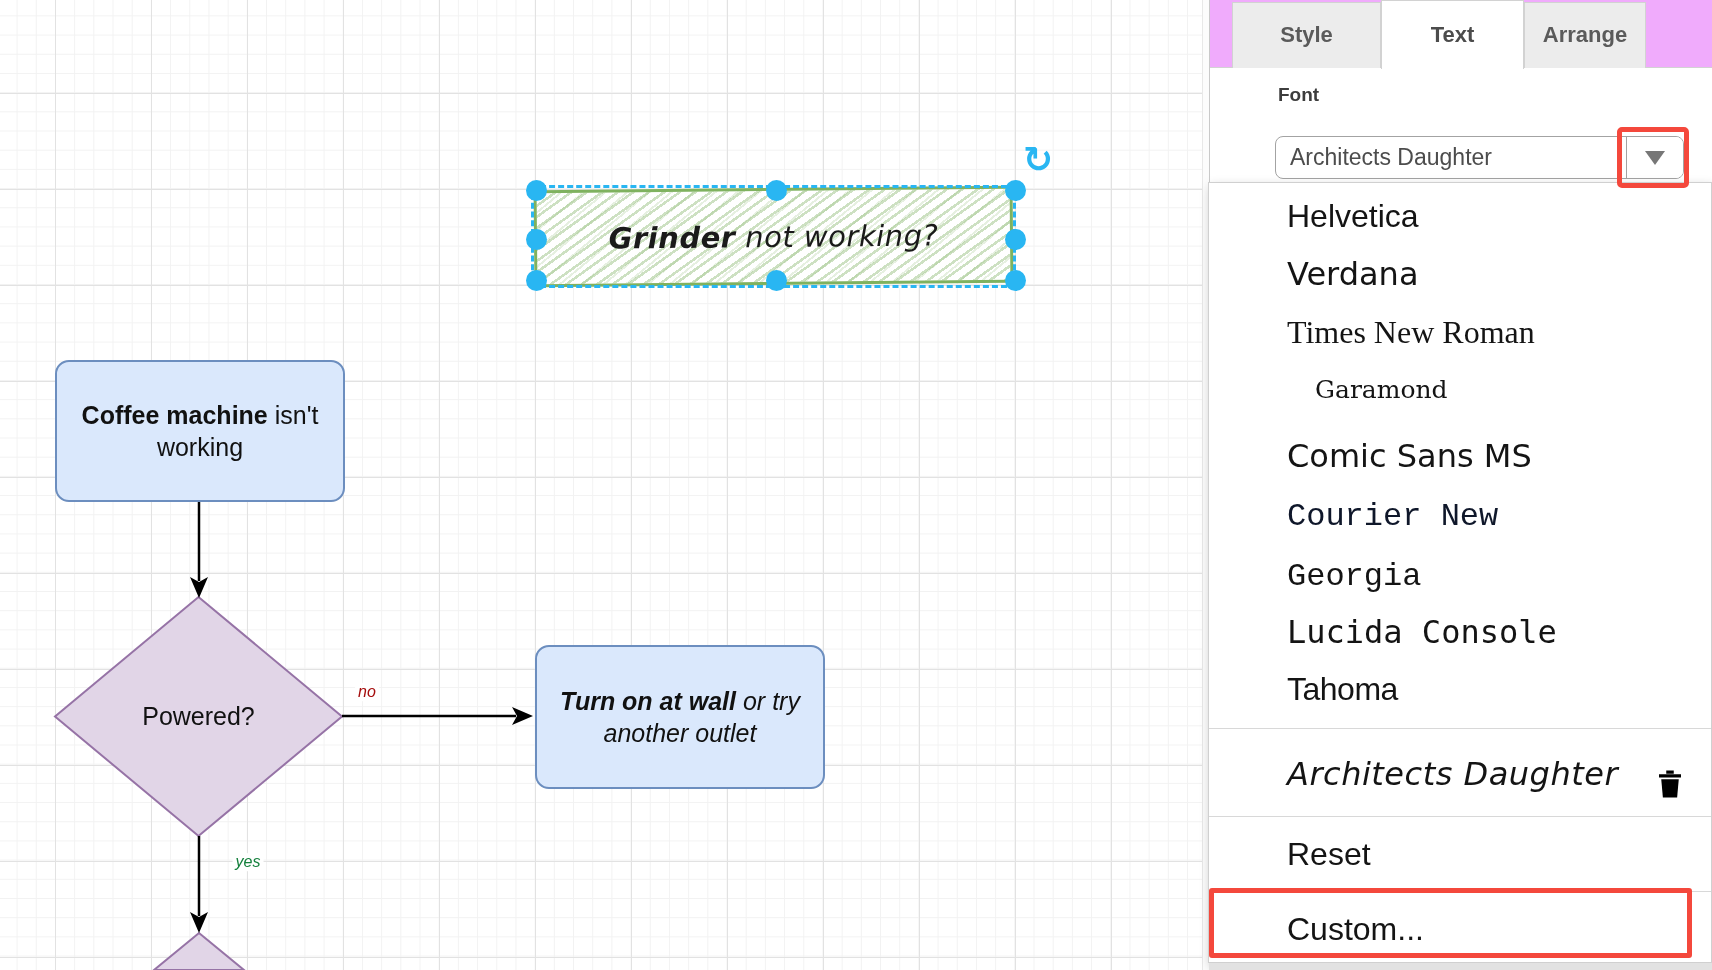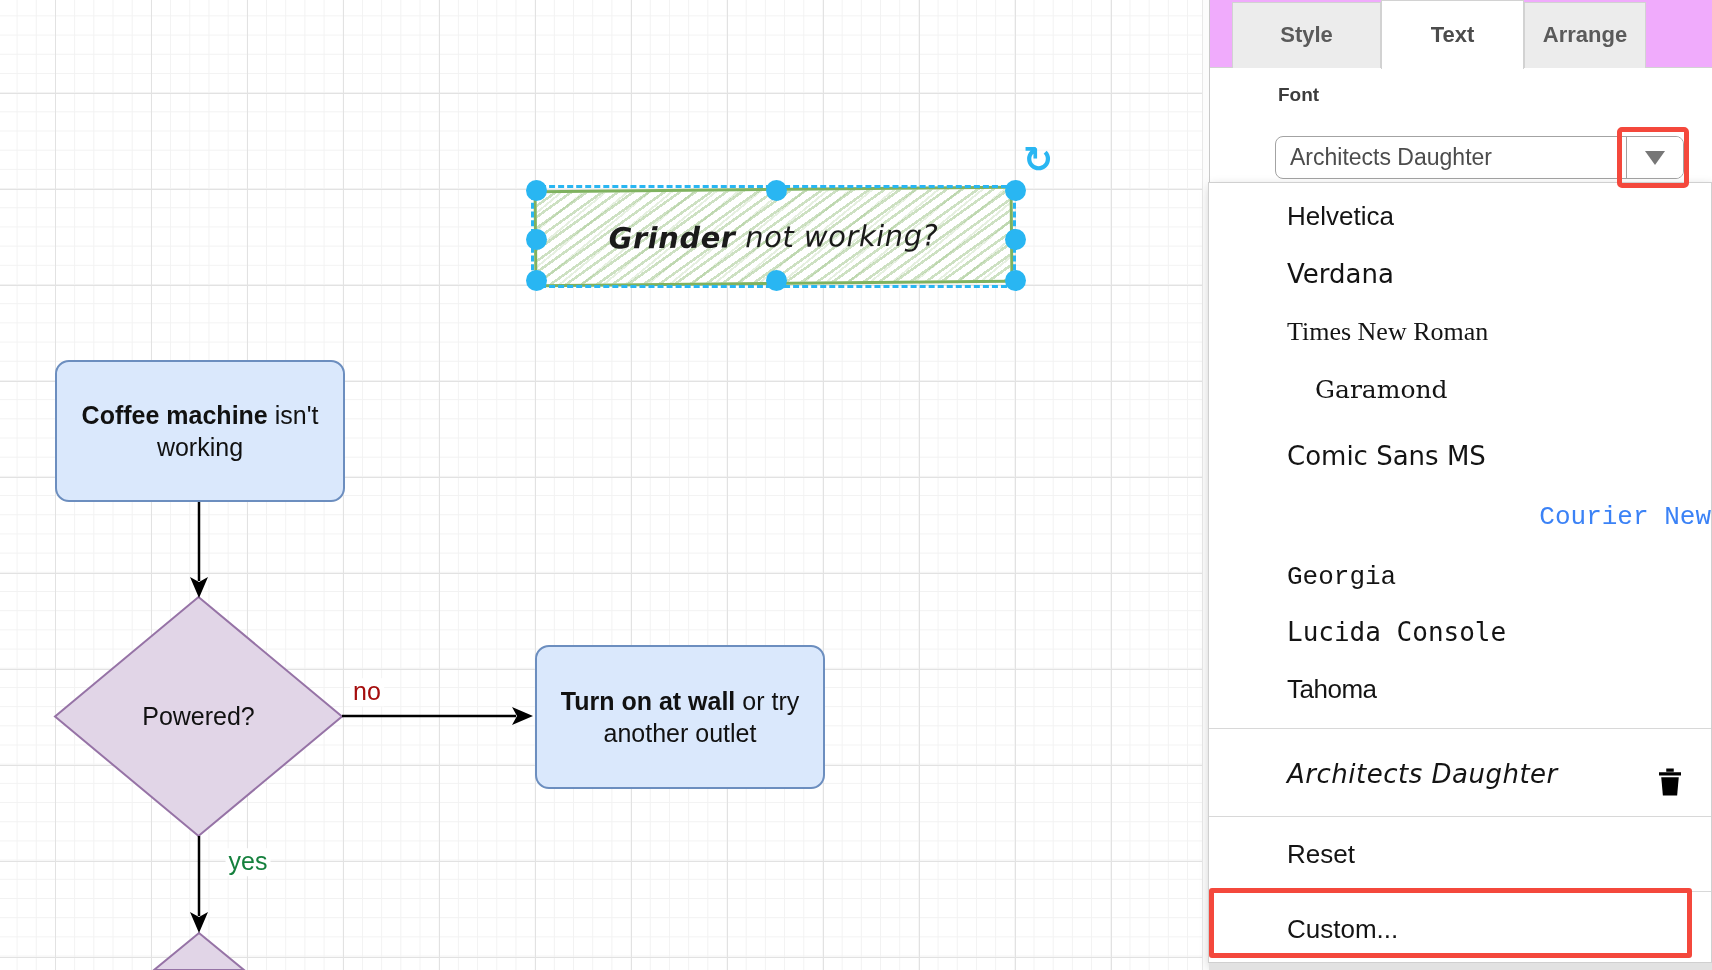--- a/index.html
+++ b/index.html
@@ -20,31 +20,31 @@
     background-position:55px 0, 0 93px, 16.6px 0, 0 15.4px;
   }
   .edges-svg { position:absolute; left:0; top:0; pointer-events:none; }
 
   .node {
     position:absolute; display:flex; align-items:center; justify-content:center;
     text-align:center; font-size:25px; line-height:1.3; color:#111;
     background:#dae8fc; border:2px solid #6c8ebf; border-radius:14px;
   }
   .node-coffee { left:55px; top:360px; width:290px; height:142px; }
-  .node-wall   { left:535px; top:645px; width:290px; height:144px; }
+  .node-wall   { left:535px; top:645px; width:290px; height:144px;font-style:italic; }
 
   .diamond-label {
     position:absolute; left:55px; top:597px; width:287px; height:239px;
     display:flex; align-items:center; justify-content:center;
     font-size:25px; color:#111;
   }
 
   .edge-label {
     position:absolute; transform:translate(-50%,-50%);
-    font-size:25px; background:#fff; padding:0 3px; line-height:1.1;
+    font-size:16px; background:#fff; padding:0 3px; line-height:1.1;font-style:italic;
   }
   .edge-label-no  { left:367px; top:692px; color:#a50d0d; }
   .edge-label-yes { left:222px; top:862px; color:#15803d;margin-left:26px; }
 
   
   .sketch-shape {
     position:absolute; left:534px; top:188px; width:479px; height:97px;
     border:3px solid #7fb25f; border-radius:5px;
     background:
       repeating-linear-gradient(145deg, rgba(130,179,102,.40) 0 2.6px, rgba(255,255,255,0) 2.6px 9px),
@@ -97,32 +97,32 @@
   .panel-bottom-strip { position:absolute; left:1209px; top:963px; width:503px; height:7px; background:#e2e2e2; z-index:60; }
 
   
   .menu {
     position:absolute; left:1208px; top:182px; width:504px; height:781px;
     background:#fff; border:1px solid #d0d0d0; z-index:40;
     box-shadow:2px 4px 10px rgba(0,0,0,.22);
   }
   .menu-item {
     position:absolute; left:0; width:100%; height:58px; line-height:58px;
-    padding-left:78px; font-size:26px; color:#141414; white-space:nowrap; cursor:default;
+    padding-left:78px; font-size:32px; color:#141414; white-space:nowrap; cursor:default;
   }
   .menu-divider { position:absolute; left:0; width:100%; border-top:1px solid #d8d8d8; }
   .trash-btn { position:absolute; right:26px; top:14px; width:30px; height:30px; }
 
   
   .f-helvetica { font-family:"Liberation Sans", sans-serif; }
   .f-verdana   { font-family:"DejaVu Sans", sans-serif; }
   .f-times     { font-family:"Liberation Serif", serif; }
   .f-garamond  { font-family:"DejaVu Serif", serif; font-size:25px; }
   .f-comic     { font-family:cursive, "DejaVu Sans", sans-serif; }
-  .f-courier   { font-family:"Liberation Mono", monospace; color:#3b82f6;text-align:right; }
+  .f-courier   { font-family:"Liberation Mono", monospace; color:#0f172a; }
   .f-georgia   { font-family:Liberation Mono, monospace; }
   .f-lucida    { font-family:"DejaVu Sans Mono", monospace; }
   .f-tahoma    { font-family:"Liberation Sans", sans-serif; letter-spacing:-.5px; }
   .f-hand      { font-family:cursive, "DejaVu Sans", sans-serif; font-style:italic; letter-spacing:.5px; }
 
   
   .anno { position:absolute; border:5px solid #f4483c; border-radius:5px; z-index:50; pointer-events:none; }
   .anno-dropdown { left:1617px; top:127px; width:72px; height:61px; }
   .anno-custom   { left:1209px; top:888px; width:483px; height:70px; border-radius:3px; }
 

